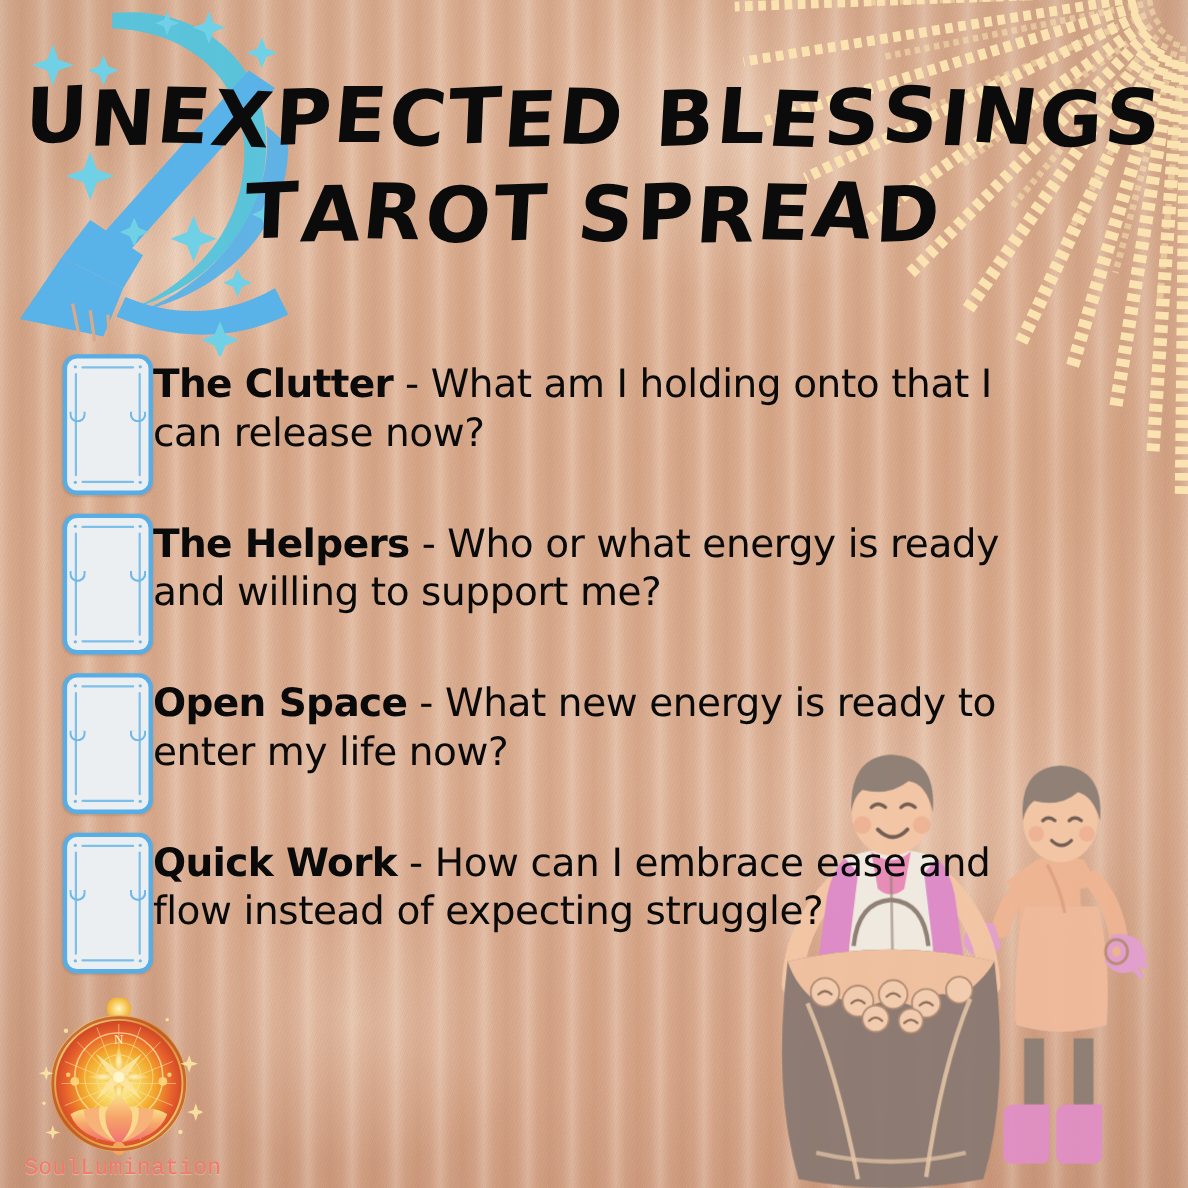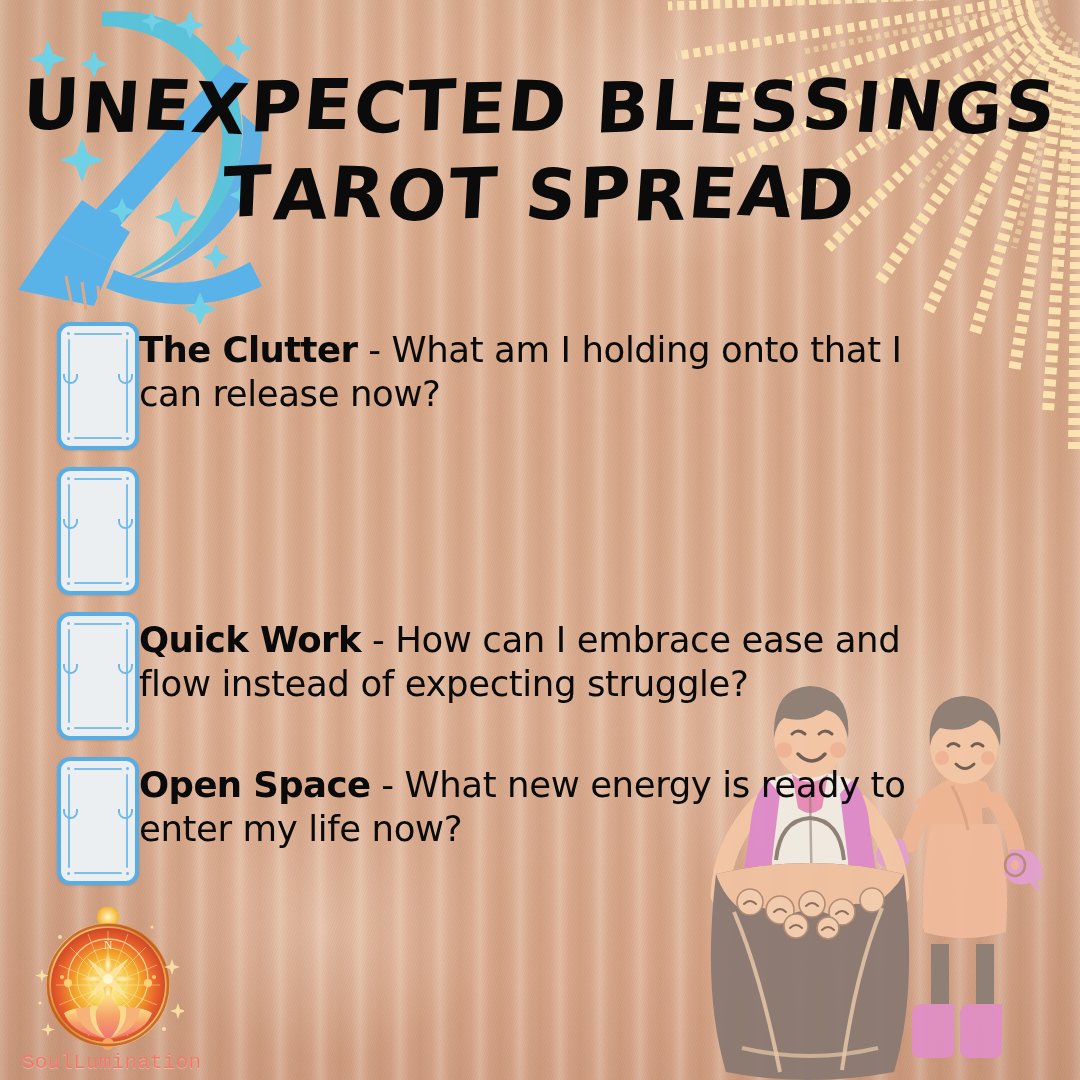--- a/index.html
+++ b/index.html
@@ -346,41 +346,44 @@
               <span class="ln rt"></span>
             <span class="dot tl"></span>
               <span class="dot tr"></span>
             <span class="dot bl"></span>
               <span class="dot br"></span>
             <span class="hook l"></span>
               <span class="hook r"></span>
           </div>
         </div>
       </div>
+      <div class="row-text">
+        <b>The Helpers</b><span class="dash"> - </span><span class="q">Who or what energy is ready and willing to support me?</span>
+      </div>
     </div>
 
     <div class="row">
       <div class="card-wrap">
         <div class="card">
           <div class="inner">
             <span class="ln top"></span>
               <span class="ln bot"></span>
             <span class="ln lf"></span>
               <span class="ln rt"></span>
             <span class="dot tl"></span>
               <span class="dot tr"></span>
             <span class="dot bl"></span>
               <span class="dot br"></span>
             <span class="hook l"></span>
               <span class="hook r"></span>
           </div>
         </div>
       </div>
       <div class="row-text">
-        <b>Quick Work</b><span class="dash"> - </span><span class="q">How can I embrace ease and flow instead of expecting struggle?</span>
+        <b>Open Space</b><span class="dash"> - </span><span class="q">What new energy is ready to enter my life now?</span>
       </div>
     </div>
 
     <div class="row">
       <div class="card-wrap">
         <div class="card">
           <div class="inner">
             <span class="ln top"></span>
               <span class="ln bot"></span>
             <span class="ln lf"></span>
@@ -388,21 +391,21 @@
             <span class="dot tl"></span>
               <span class="dot tr"></span>
             <span class="dot bl"></span>
               <span class="dot br"></span>
             <span class="hook l"></span>
               <span class="hook r"></span>
           </div>
         </div>
       </div>
       <div class="row-text">
-        <b>Open Space</b><span class="dash"> - </span><span class="q">What new energy is ready to enter my life now?</span>
+        <b>Quick Work</b><span class="dash"> - </span><span class="q">How can I embrace ease and flow instead of expecting struggle?</span>
       </div>
     </div>
 
   </div>
 
   <div id="logo">
     <div class="medal">
       <svg viewBox="0 0 152 152" width="152" height="152">
         <defs>
           <radialGradient id="medalg" cx="50%" cy="52%" r="56%">

